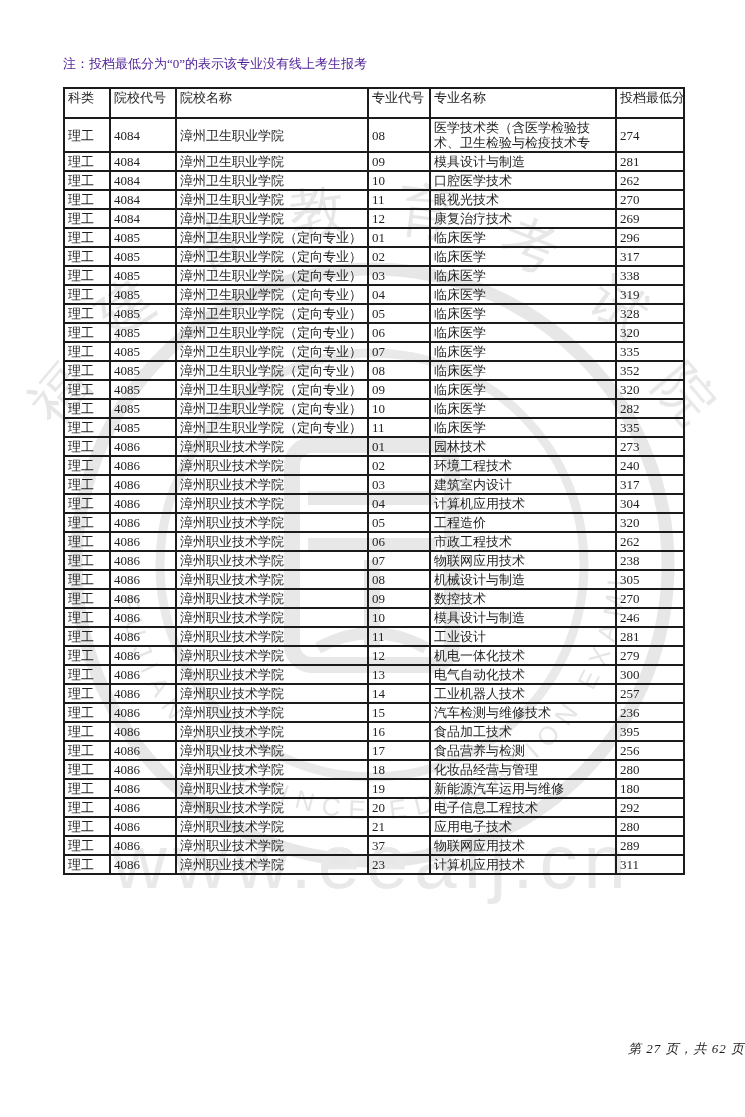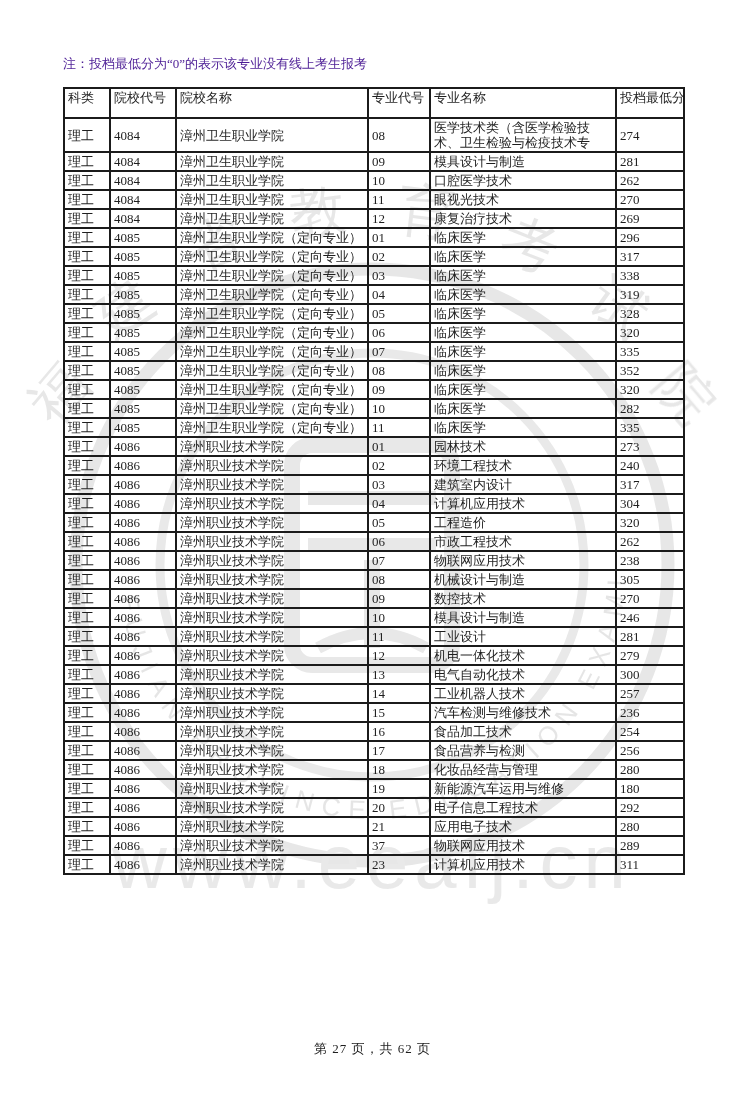--- a/index.html
+++ b/index.html
@@ -45,21 +45,21 @@
   col.c4{width:186px;}
   col.c5{width:68px;}
   th.h1{padding-right:12px;margin-top:45px;}
   th.h5{white-space:nowrap;padding-left:2px;padding-right:0;}
   td.cell-college-name{padding-right:20px;}
   td.cell-major-name{padding-right:14px;}
   td.cell-min-score{text-align:right;padding-right:4px;}
   tr.data-row{height:18px;}
   .footer{
     position:absolute;left:0;top:1040px;width:745px;
-    text-align:center;font-size:13px;letter-spacing:1px;color:#1e1e1e;
+    text-align:right;font-size:13px;letter-spacing:1px;color:#1e1e1e;font-style:italic;
   }
 </style>
 </head>
 <body>
 
 <svg class="watermark" viewBox="0 0 745 1117" xmlns="http://www.w3.org/2000/svg" aria-hidden="true">
   <g opacity="0.85">
     <circle cx="372" cy="565" r="296" fill="none" stroke="#e3e3e3" stroke-width="13"></circle>
     <circle cx="372" cy="565" r="212" fill="none" stroke="#e5e5e5" stroke-width="9"></circle>
     <defs>
@@ -359,21 +359,21 @@
     <td class="cell-major-code">15</td>
     <td class="cell-major-name">汽车检测与维修技术</td>
     <td class="cell-min-score">236</td>
   </tr>
         <tr class="data-row">
     <td class="cell-category">理工</td>
     <td class="cell-college-code">4086</td>
     <td class="cell-college-name">漳州职业技术学院</td>
     <td class="cell-major-code">16</td>
     <td class="cell-major-name">食品加工技术</td>
-    <td class="cell-min-score">254</td>
+    <td class="cell-min-score">395</td>
   </tr>
         <tr class="data-row">
     <td class="cell-category">理工</td>
     <td class="cell-college-code">4086</td>
     <td class="cell-college-name">漳州职业技术学院</td>
     <td class="cell-major-code">17</td>
     <td class="cell-major-name">食品营养与检测</td>
     <td class="cell-min-score">256</td>
   </tr>
         <tr class="data-row">

